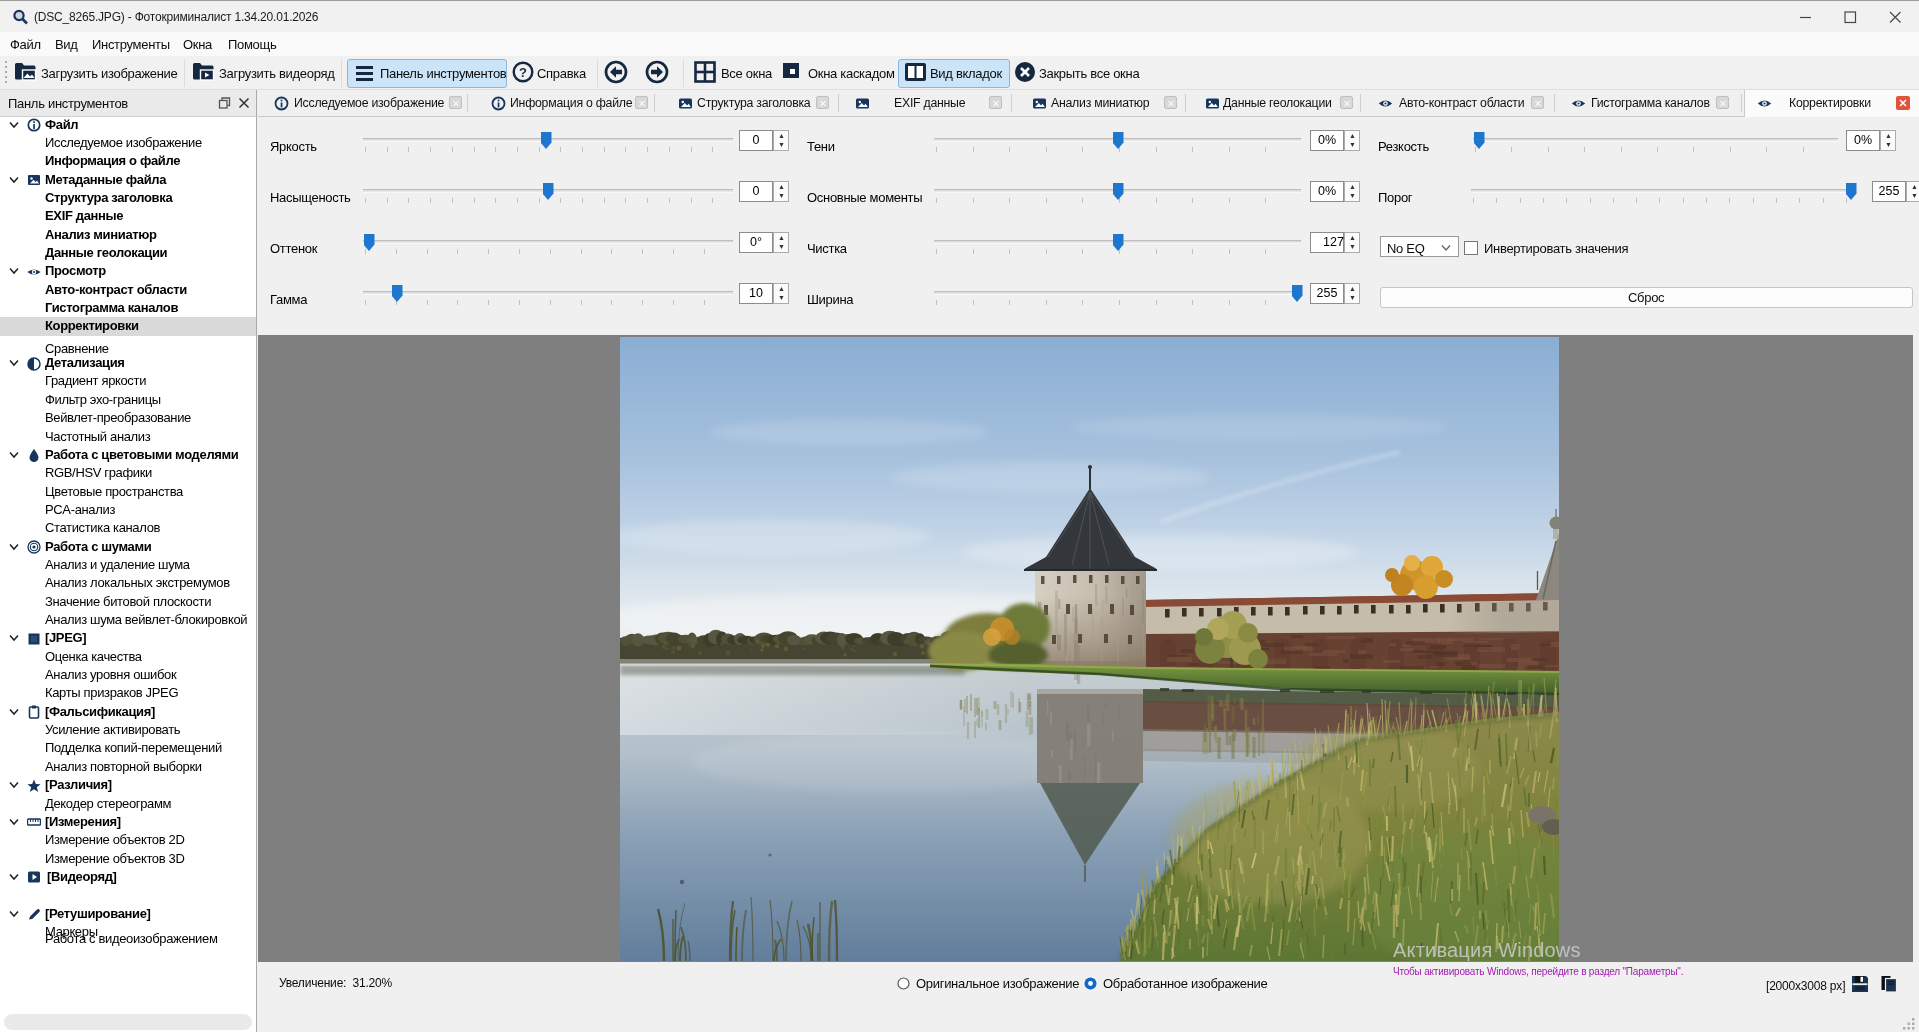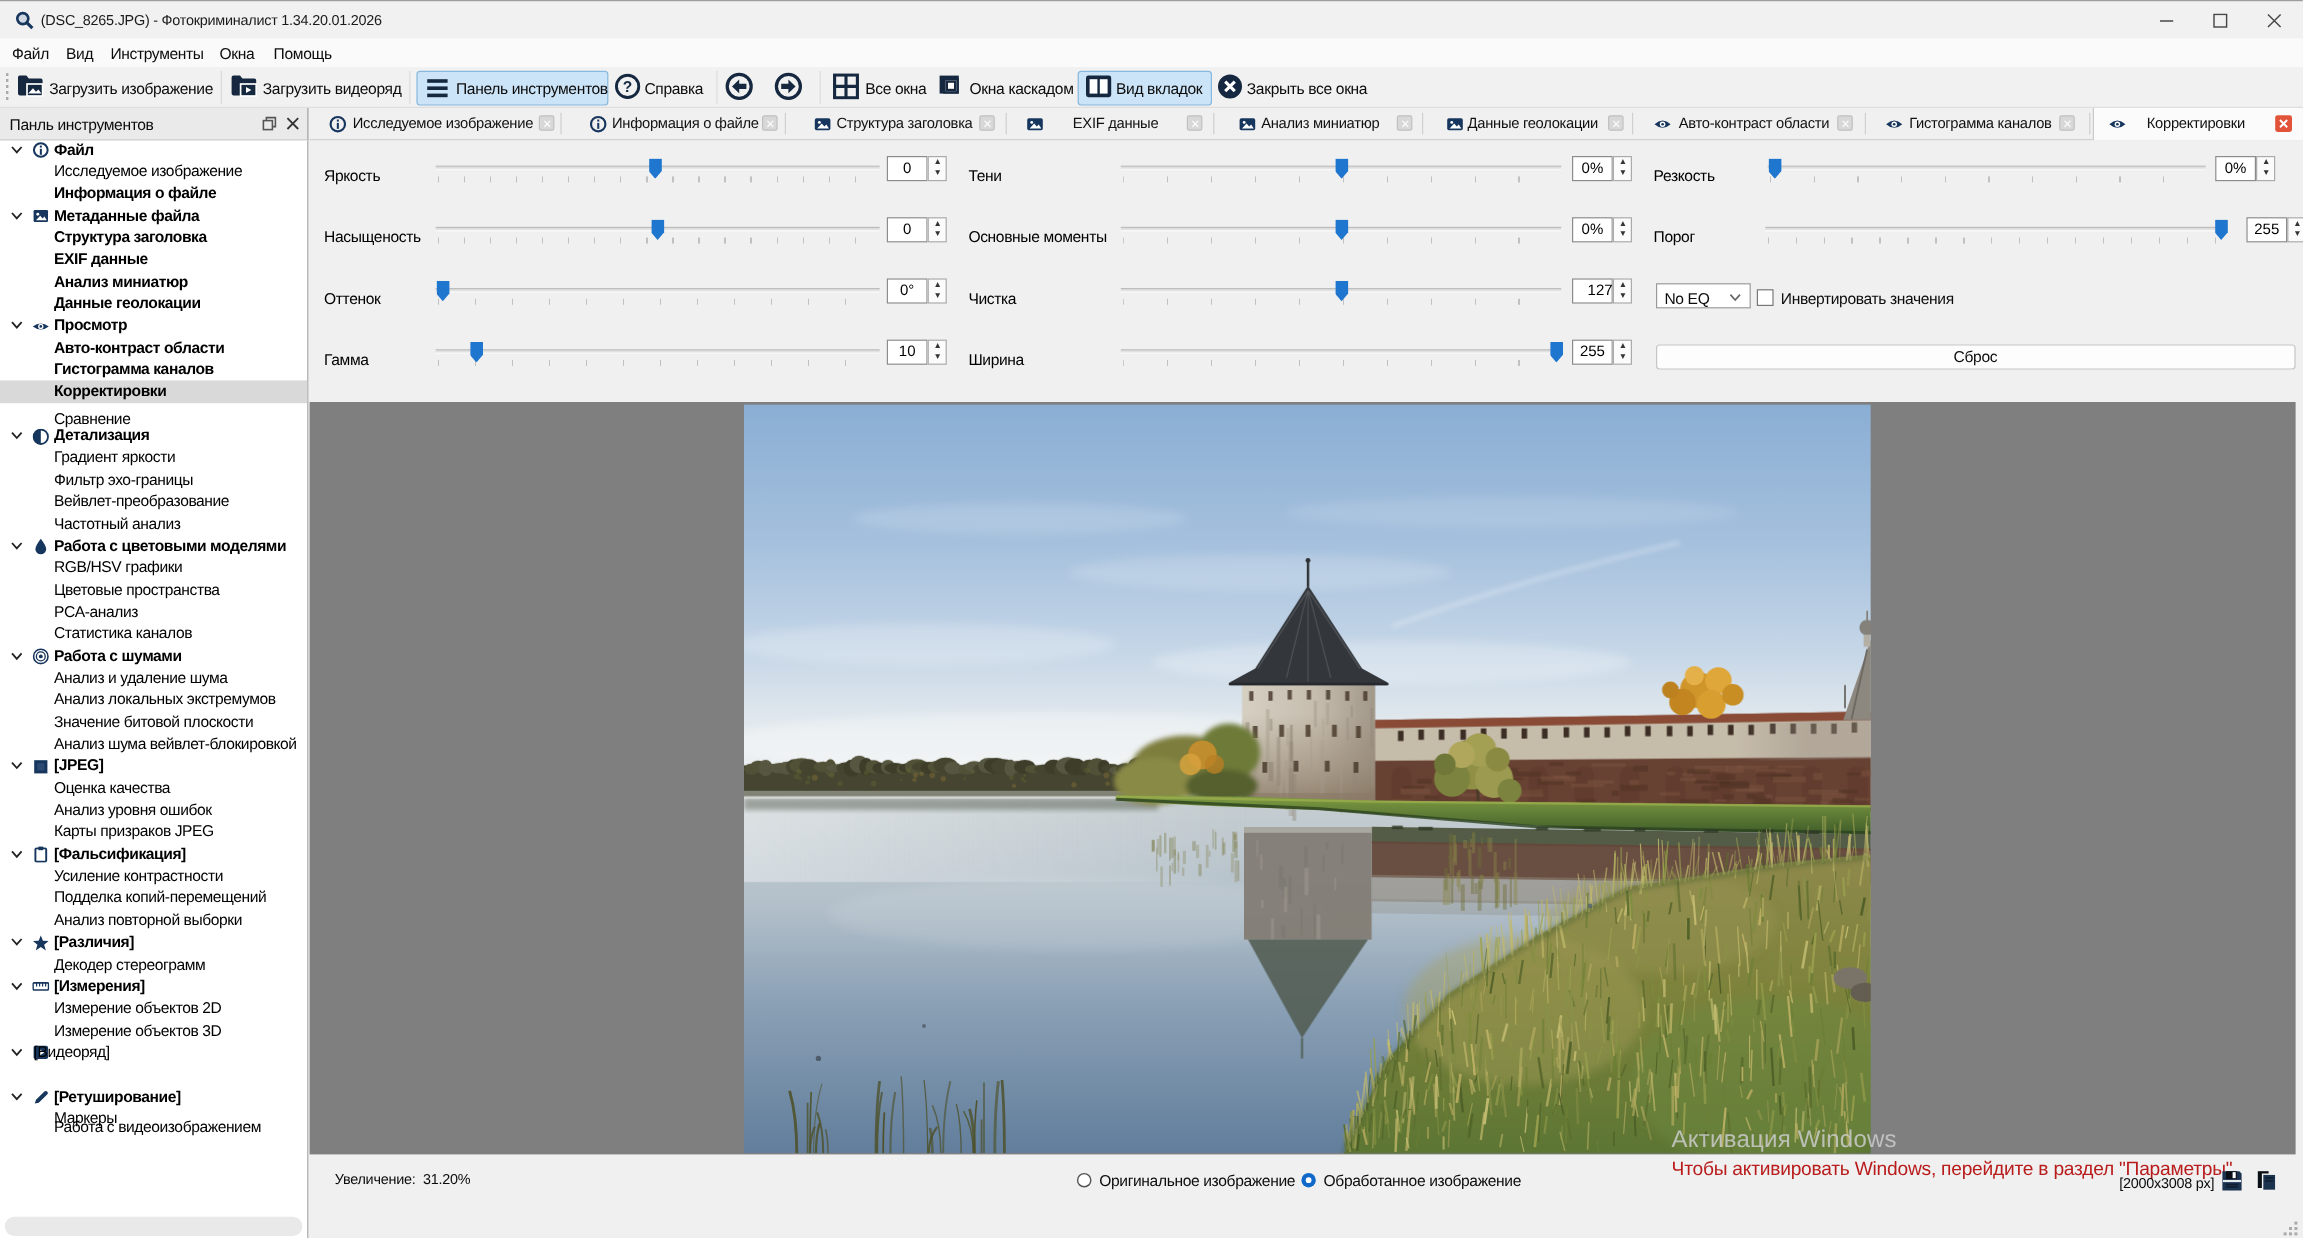--- a/index.html
+++ b/index.html
@@ -286,21 +286,21 @@
         <path d="M1 1.5 L5 6 L9 1.5" fill="none" stroke="#222" stroke-width="1.5"></path>
       </svg>
       <svg class="abs" style="left:27px;top:704.2px" width="14" height="14" viewBox="0 0 14 14">
         <rect x="2.5" y="2" width="9" height="11" rx="1" fill="none" stroke="#17365d" stroke-width="1.6"></rect>
         <rect x="5" y="0.5" width="4" height="3" fill="#17365d"></rect>
       </svg>
       <div class="trow" style="top:701.7px;">
         <span style="position:absolute;left:45px;font-weight:bold;">[Фальсификация]</span>
       </div>
       <div class="trow" style="top:720.1px;">
-        <span style="position:absolute;left:45px;">Усиление контрастности</span>
+        <span style="position:absolute;left:45px;">Усиление активировать</span>
       </div>
       <div class="trow" style="top:738.4px;">
         <span style="position:absolute;left:45px;">Подделка копий-перемещений</span>
       </div>
       <div class="trow" style="top:756.8px;">
         <span style="position:absolute;left:45px;">Анализ повторной выборки</span>
       </div>
       <svg class="abs" style="left:9px;top:780.1px" width="10" height="8" viewBox="0 0 10 8">
         <path d="M1 1.5 L5 6 L9 1.5" fill="none" stroke="#222" stroke-width="1.5"></path>
       </svg>
@@ -330,21 +330,21 @@
         <span style="position:absolute;left:45px;">Измерение объектов 3D</span>
       </div>
       <svg class="abs" style="left:9px;top:871.9px" width="10" height="8" viewBox="0 0 10 8">
         <path d="M1 1.5 L5 6 L9 1.5" fill="none" stroke="#222" stroke-width="1.5"></path>
       </svg>
       <svg class="abs" style="left:27px;top:869.4px" width="14" height="14" viewBox="0 0 14 14">
         <rect x="1" y="1.5" width="12" height="11" rx="1.5" fill="#17365d"></rect>
         <path d="M5.5 4 L10 7 L5.5 10 Z" fill="#fff"></path>
       </svg>
       <div class="trow" style="top:866.9px;">
-        <span style="position:absolute;left:28px;font-weight:normal;">[Видеоряд]</span>
+        <span style="position:absolute;left:47px;font-weight:bold;">[Видеоряд]</span>
       </div>
       <div class="trow" style="top:885.2px;margin-top:44px;">
         <span style="position:absolute;left:45px;">Работа с видеоизображением</span>
       </div>
       <svg class="abs" style="left:9px;top:908.6px" width="10" height="8" viewBox="0 0 10 8">
         <path d="M1 1.5 L5 6 L9 1.5" fill="none" stroke="#222" stroke-width="1.5"></path>
       </svg>
       <svg class="abs" style="left:27px;top:906.1px" width="14" height="14" viewBox="0 0 14 14">
         <path d="M2 12.5 L3 9.5 L10 2.5 Q11.5 1.5 12.5 2.8 Q13.5 4 12.3 5 L5.3 12 Z" fill="#17365d"></path>
       </svg>
@@ -1772,21 +1772,21 @@
 
  <ellipse cx="922" cy="478" rx="14" ry="9" fill="#7a7468"></ellipse>
  <ellipse cx="934" cy="490" rx="12" ry="8" fill="#645e52"></ellipse>
 
  <circle cx="62" cy="545" r="2.2" fill="#3a4450" opacity="0.7"></circle>
  <circle cx="150" cy="518" r="1.6" fill="#3a4450" opacity="0.6"></circle>
  <circle cx="705" cy="418" r="2" fill="#39506b" opacity="0.6"></circle>
 </svg></div>
 
 <div class="row" style="left:1393px;top:938px;font-size:20px;color:#cccccc;opacity:0.85;letter-spacing:0.2px;">Активация Windows</div>
-<div class="row" style="left:1393px;top:965px;font-size:16px;color:#b91c1c;letter-spacing:-0.2px;">Чтобы активировать Windows, перейдите в раздел "Параметры".</div>
+<div class="row" style="left:1393px;top:965px;font-size:10px;color:#a21caf;letter-spacing:-0.2px;">Чтобы активировать Windows, перейдите в раздел "Параметры".</div>
 
 <div class="row t12" style="left:279px;top:975px;">Увеличение:&nbsp; 31.20%</div>
 <svg class="abs" style="left:897px;top:976px" width="13" height="13" viewBox="0 0 13 13">
  <circle cx="6.5" cy="6.5" r="5.5" fill="#fff" stroke="#555" stroke-width="1.2"></circle>
 </svg>
 <div class="row t13" style="left:916px;top:975px;">Оригинальное изображение</div>
 <svg class="abs" style="left:1084px;top:976px" width="13" height="13" viewBox="0 0 13 13">
  <circle cx="6.5" cy="6.5" r="6" fill="#1069c8"></circle>
  <circle cx="6.5" cy="6.5" r="2.4" fill="#fff"></circle>
 </svg>

